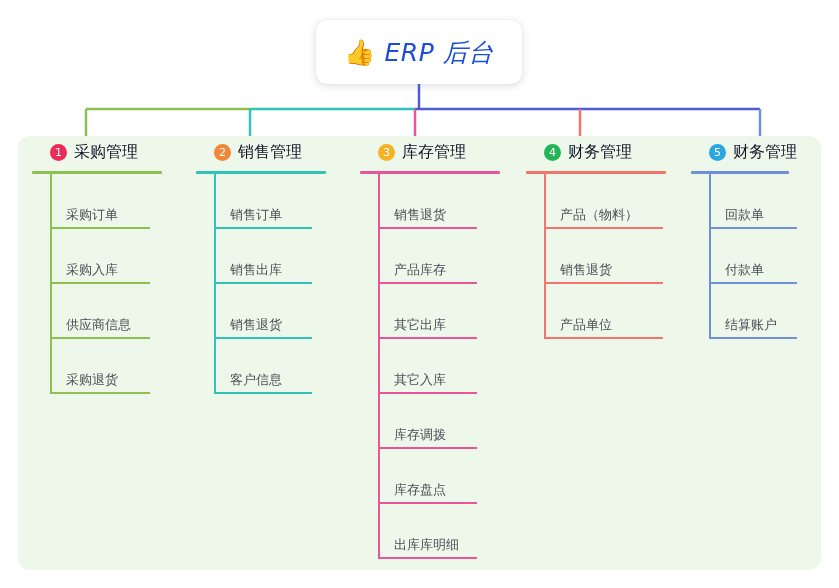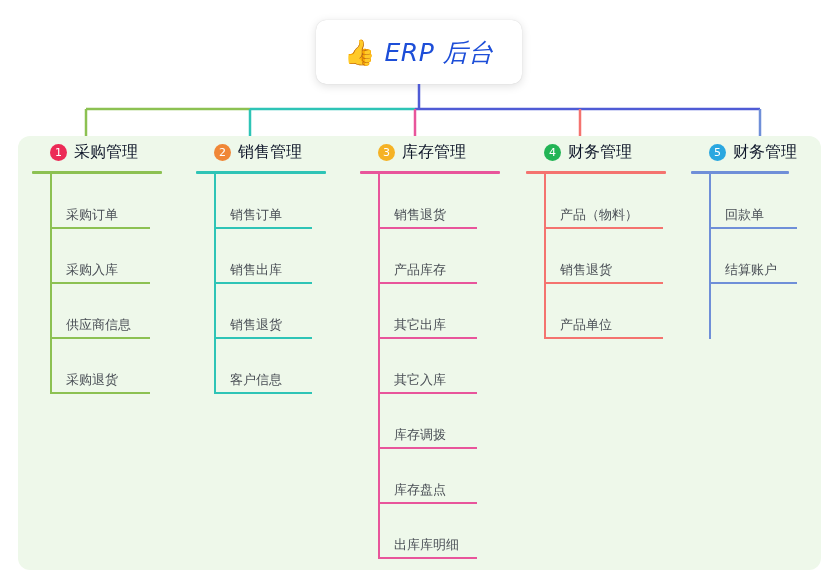--- a/index.html
+++ b/index.html
@@ -293,20 +293,24 @@
           <span class="col-title">财务管理</span>
         </div>
         <div class="col-underline" style="background: rgb(111, 143, 216); width: 98px; margin-left: 0px;"></div>
         <div class="children">
           <div class="spine" style="background: rgb(111, 143, 216); height: 165px;"></div>
           <div class="leaf">
             <span class="leaf-label">回款单</span>
             <div class="leaf-underline" style="background: rgb(111, 143, 216); width: 88px;"></div>
           </div>
           <div class="leaf">
+            <span class="leaf-label">付款单</span>
+            <div class="leaf-underline" style="background: rgb(111, 143, 216); width: 88px;"></div>
+          </div>
+          <div class="leaf">
             <span class="leaf-label">结算账户</span>
             <div class="leaf-underline" style="background: rgb(111, 143, 216); width: 88px;"></div>
           </div>
         </div>
       </div>
     </div>
 
 </div>
 
 </body></html>

